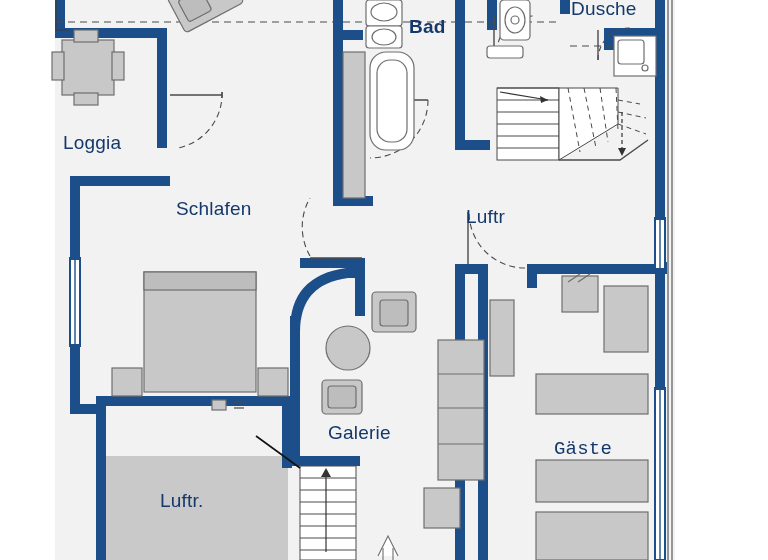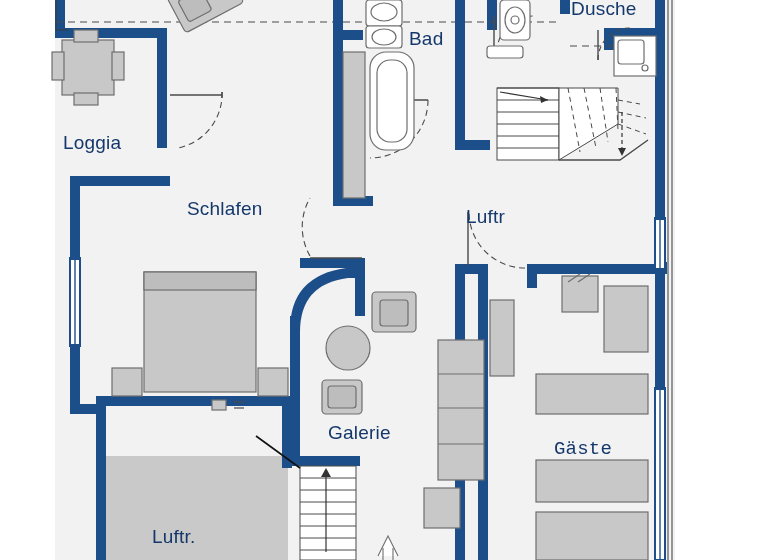--- a/index.html
+++ b/index.html
@@ -268,21 +268,21 @@
 
     <g stroke="#6e6e6e" stroke-width="1.1" fill="none">
       <path d="M378,556 l10,-20 l10,20" fill="#ffffff"></path>
       <line x1="383" y1="548" x2="383" y2="560"></line>
       <line x1="393" y1="548" x2="393" y2="560"></line>
     </g>
 
   </svg>
 
   <div class="label" style="left:63px;  top:132px;">Loggia</div>
-  <div class="label" style="left:187px; top:198px;">Schlafen</div>
-  <div class="label" style="left:409px; top:28px;">Bad</div>
+  <div class="label" style="left:176px; top:198px;">Schlafen</div>
+  <div class="label" style="left:409px; top:16px;font-weight:bold;">Bad</div>
   <div class="label" style="left:571px; top:-2px;">Dusche</div>
   <div class="label" style="left:466px; top:206px;">Luftr</div>
   <div class="label" style="left:328px; top:422px;">Galerie</div>
   <div class="label" style="left:554px; top:438px;font-family:Liberation Mono, monospace;">Gäste</div>
-  <div class="label" style="left:152px; top:490px;margin-top:36px;">Luftr.</div>
+  <div class="label" style="left:160px; top:490px;">Luftr.</div>
 
 </div>
 
 </body></html>

